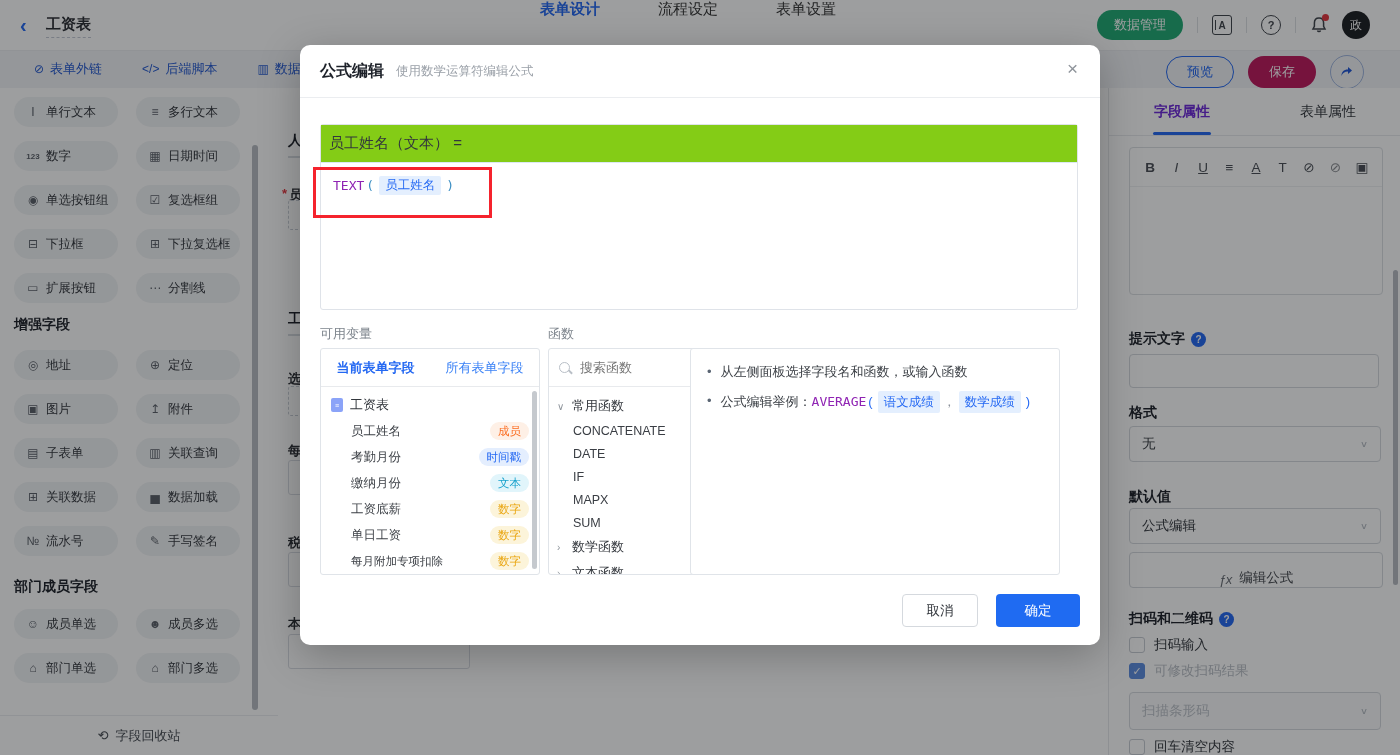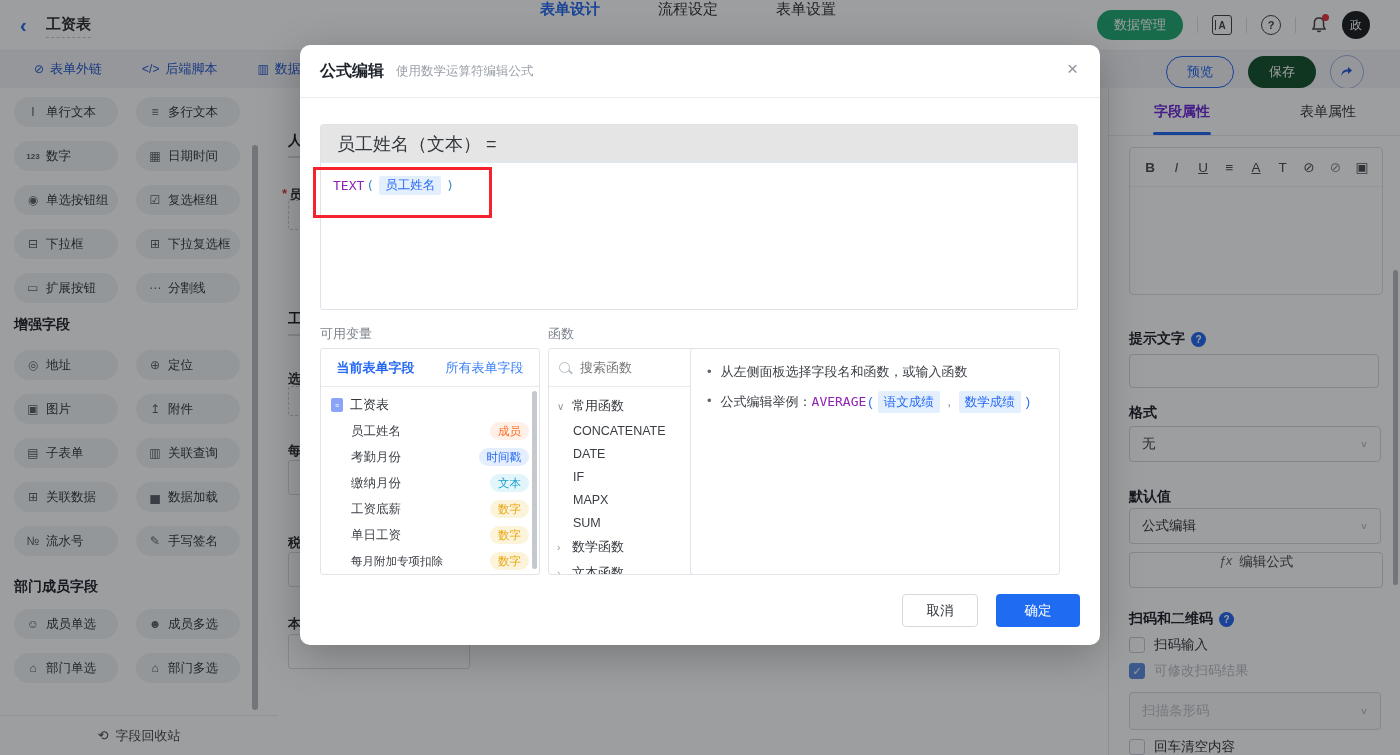--- a/index.html
+++ b/index.html
@@ -25,21 +25,21 @@
   .bell{position:relative;width:18px;height:18px;}
   .bell .dot{position:absolute;right:-1px;top:-2px;width:7px;height:7px;border-radius:50%;background:#e5353e;}
   .avatar{width:28px;height:28px;border-radius:50%;background:#1c1e22;color:#fff;font-size:12px;
     display:flex;align-items:center;justify-content:center;}
   
   .strip-links{display:flex;gap:40px;align-items:center;height:38px;}
   .strip-link{color:#2458d0;font-size:13px;display:flex;align-items:center;gap:6px;cursor:pointer;}
   .strip-link .gl{font-size:12px;}
   .btn-preview{border:1px solid #2468f2;color:#2468f2;background:transparent;border-radius:16px;
     font-size:13px;padding:6px 20px;}
-  .btn-save{background:#14532d;color:#fff;border-radius:16px;font-size:13px;padding:7px 21px;border:none;}
+  .btn-save{background:#be185d;color:#fff;border-radius:16px;font-size:13px;padding:7px 21px;border:none;}
   .btn-share{width:32px;height:32px;border-radius:50%;border:1px solid #9fb4de;display:flex;
     align-items:center;justify-content:center;background:transparent;}
   
   #sidebar{position:absolute;left:0;top:88px;width:278px;height:667px;background:#fff;border-right:1px solid #e6e8eb;}
   .pillgrid{position:absolute;left:14px;display:grid;grid-template-columns:104px 104px;column-gap:18px;row-gap:14px;}
   .fpill{height:30px;background:#f1f3f5;border-radius:15px;display:flex;align-items:center;gap:6px;
     padding:0 0 0 12px;font-size:12.5px;color:#33373d;cursor:pointer;white-space:nowrap;}
   .fpill .gl{font-size:12px;color:#5a6068;width:14px;text-align:center;flex:none;}
   .fpill .gl.num{font-size:8px;font-weight:700;letter-spacing:0;}
   .sec-h{position:absolute;left:14px;font-size:14px;font-weight:700;color:#1d2129;}
@@ -66,37 +66,37 @@
   .rt-ic.u{text-decoration:underline;}
   .rlabel{position:absolute;left:20px;font-size:14px;font-weight:700;color:#1d2129;display:flex;align-items:center;gap:6px;}
   .qmark{width:15px;height:15px;border-radius:50%;background:#2468f2;color:#fff;font-size:10px;font-weight:700;
     display:flex;align-items:center;justify-content:center;}
   .rinput{position:absolute;left:20px;width:250px;height:34px;border:1px solid #d5d9de;border-radius:4px;background:#fff;font-size:13px;padding:0 10px;box-sizing:border-box;}
   .rselect{position:absolute;left:20px;width:252px;height:36px;border:1px solid #d5d9de;border-radius:4px;background:#fff;
     display:flex;align-items:center;justify-content:space-between;padding:0 12px;box-sizing:border-box;font-size:13.5px;color:#33373d;cursor:pointer;}
   .rselect .chev{color:#b4bac2;font-size:11px;transform:scaleY(.8);}
   .rselect.disabled{color:#bdc2c9;background:#fbfbfc;}
   .rbtn-fx{position:absolute;left:20px;width:252px;height:34px;border:1px solid #d5d9de;border-radius:4px;background:#fff;
-    display:flex;align-items:flex-start;justify-content:center;gap:7px;font-size:13.5px;color:#46494f;cursor:pointer;}
+    display:flex;align-items:flex-end;justify-content:center;gap:7px;font-size:13.5px;color:#46494f;cursor:pointer;}
   .fxgl{font-style:italic;font-size:13px;color:#6a6e75;}
   .cbrow{position:absolute;left:20px;display:flex;align-items:center;gap:9px;font-size:13.5px;color:#33373d;cursor:pointer;}
   .cb{width:16px;height:16px;border:1px solid #c6cbd2;border-radius:3px;background:#fff;box-sizing:border-box;flex:none;}
   .cb.checked{background:#5c8ce0;border-color:#5c8ce0;color:#fff;font-size:11px;display:flex;align-items:center;justify-content:center;}
   .cbrow.dis{color:#b9bec5;}
   
   #overlay{position:absolute;left:0;top:0;width:1400px;height:755px;background:rgba(10,12,16,0.40);z-index:10;}
   #modal{position:absolute;left:300px;top:45px;width:800px;height:600px;background:#fff;border-radius:10px;z-index:20;
     box-shadow:0 10px 40px rgba(0,0,0,.25);}
   .m-head{position:absolute;left:0;top:0;width:800px;height:52px;border-bottom:1px solid #ebedf0;display:flex;align-items:center;}
   .m-title{font-size:16px;font-weight:700;color:#1d2129;margin-left:20px;}
   .m-sub{font-size:12.5px;color:#9aa0a8;margin-left:12px;}
   .m-close{position:absolute;right:22px;top:14px;font-size:19px;color:#8f949b;cursor:pointer;line-height:1;}
   .fbox{position:absolute;left:20px;top:79px;width:758px;height:186px;border:1px solid #dfe3e9;border-radius:3px;box-sizing:border-box;}
-  .fbox-strip{height:37px;background:#e5e5e5;border-bottom:1px solid #dce8f4;display:flex;align-items:center;
-    padding-left:16px;font-size:18px;color:#33373d;}
+  .fbox-strip{height:37px;background:#84cc16;border-bottom:1px solid #dce8f4;display:flex;align-items:center;
+    padding-left:8px;font-size:15px;color:#33373d;}
   .fcode{padding:13px 12px;font-family:"DejaVu Sans Mono","Liberation Mono",monospace;font-size:13px;display:flex;align-items:center;}
   .fn-name{color:#8f23b3;}
   .paren{color:#3d8fc4;margin:0 2px;}
   .chip{background:#e4effe;color:#2569f3;border-radius:2px;padding:1px 6px;font-size:12.5px;
     font-family:"Liberation Sans","DejaVu Sans",sans-serif;margin:0 3px;}
   #redbox{position:absolute;left:13px;top:122px;width:173px;height:45px;border:3px solid #f5232d;z-index:30;}
   .plabel{position:absolute;font-size:13px;color:#7d848c;}
   .panel{position:absolute;top:303px;height:227px;border:1px solid #e0e4e9;border-radius:3px;background:#fff;box-sizing:border-box;overflow:hidden;}
   .vtabs{height:37px;border-bottom:1px solid #e8eaed;display:flex;}
   .vtab{flex:1;display:flex;align-items:center;justify-content:center;font-size:13px;color:#3b82f6;cursor:pointer;}

